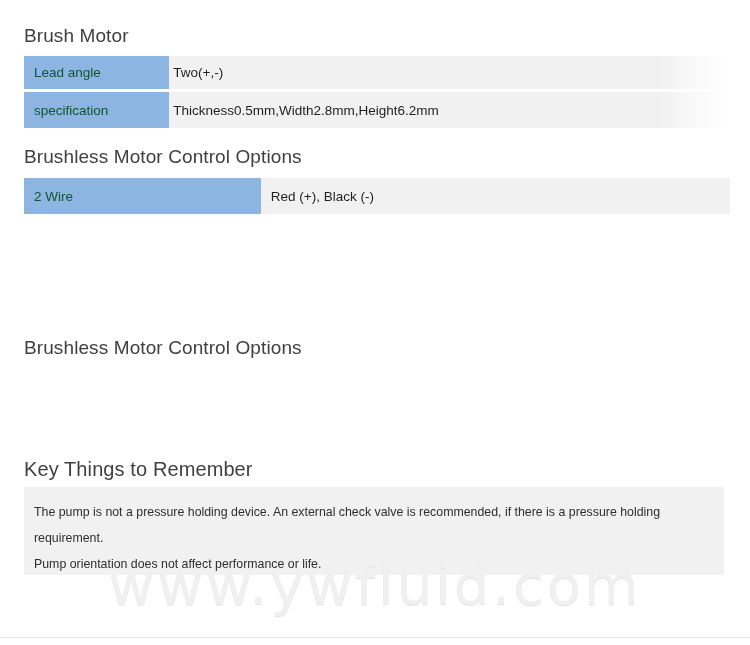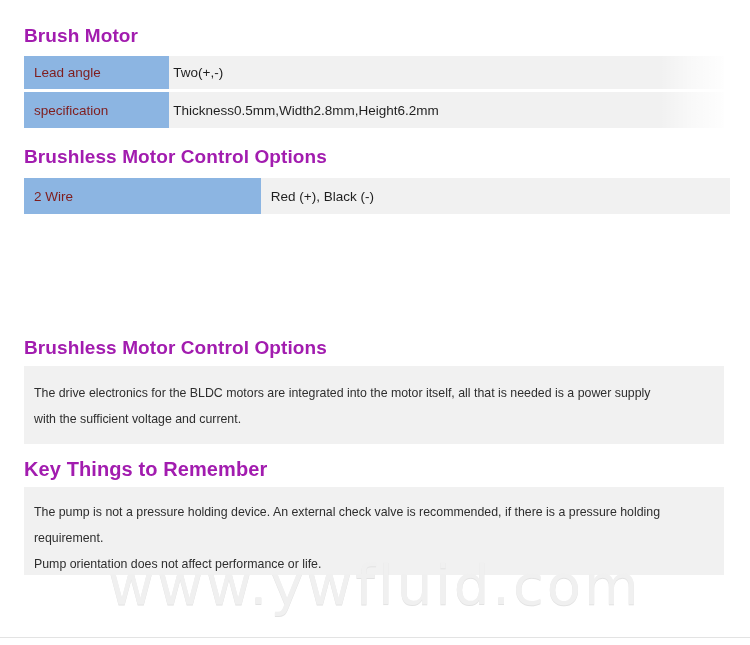--- a/index.html
+++ b/index.html
@@ -18,24 +18,24 @@
   .page {
     position: relative;
     width: 750px;
     height: 645px;
     box-sizing: border-box;
   }
 
   
   .heading {
     font-family: "Liberation Sans", sans-serif;
-    font-weight: 700;
+    font-weight: 400;
     font-size: 19px;
     line-height: 22px;
-    color: #a21caf;
+    color: #404040;
     letter-spacing: 0.1px;
     position: absolute;
     left: 24px;
     white-space: nowrap;
   }
   .heading.h-brush      { top: 25px; }
   .heading.h-bcontrol   { top: 146px; }
   .heading.h-bcontrol2  { top: 337px; }
   .heading.h-key        { top: 458px; font-size: 20px; }
 
@@ -50,21 +50,21 @@
     padding: 0 0 0 10px;
     vertical-align: middle;
     font-size: 13.5px;
     line-height: 17px;
     color: #1f1f1f;
     border-bottom: 3px solid #ffffff;
   }
   .tbl tr:last-child td { border-bottom: none; }
   .tbl td.k {
     background: #8cb5e2;
-    color: #7f1d1d;
+    color: #14532d;
     margin-left: 44px;
   }
   .tbl td.v {
     background: #f1f1f1;
   }
 
   
   #table-brush { left: 24px; top: 56px; width: 700px; }
   #table-brush td.k { width: 136px; }
   #table-brush td.v { width: 554px; padding-left: 4px; }
@@ -163,23 +163,20 @@
     <tbody>
       <tr>
         <td class="k">2 Wire</td>
         <td class="v">Red (+), Black (-)</td>
       </tr>
     </tbody>
   </table>
 
   <div class="heading h-bcontrol2">Brushless Motor Control Options</div>
 
-  <div class="panel" id="panel-drive">
-    <p>The drive electronics for the BLDC motors are integrated into the motor itself, all that is needed is a power supply with the sufficient voltage and current.</p>
-  </div>
 
   <div class="heading h-key">Key Things to Remember</div>
 
   <div class="panel" id="panel-key">
     <p>The pump is not a pressure holding device. An external check valve is recommended, if there is a pressure holding requirement.</p>
     <p>Pump orientation does not affect performance or life.</p>
   </div>
 
   <div class="watermark">www.ywfluid.com</div>
 

